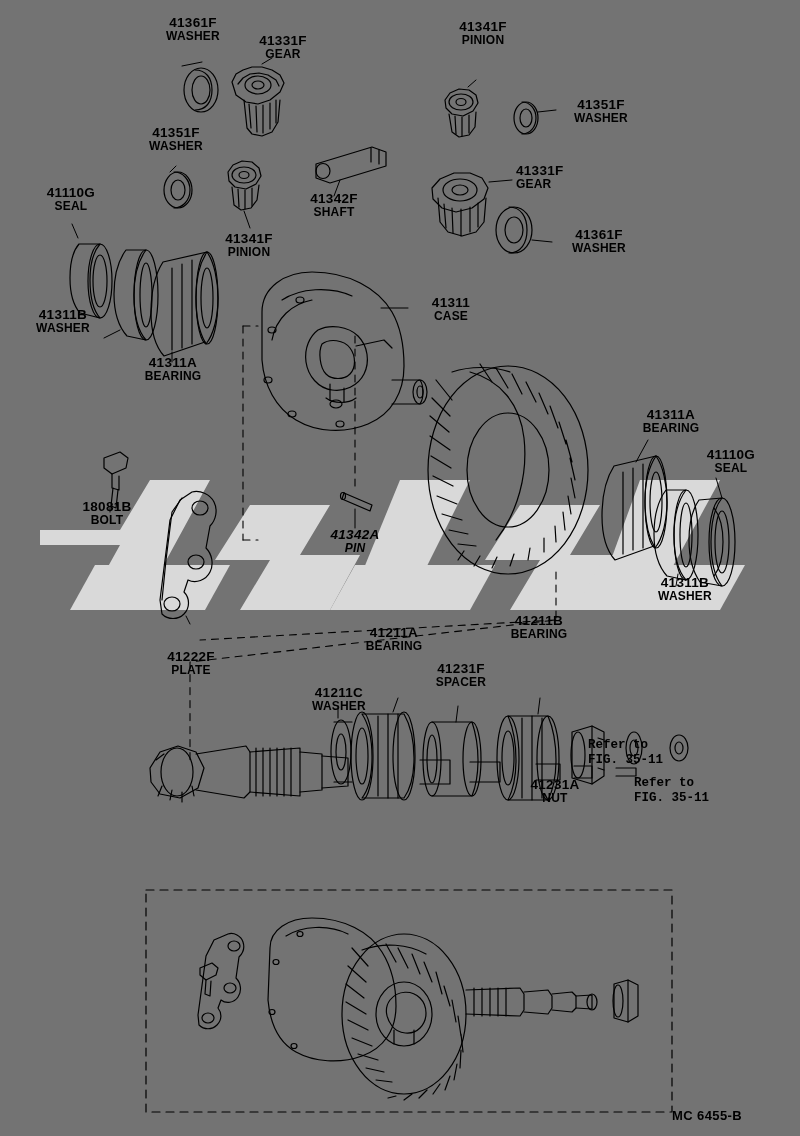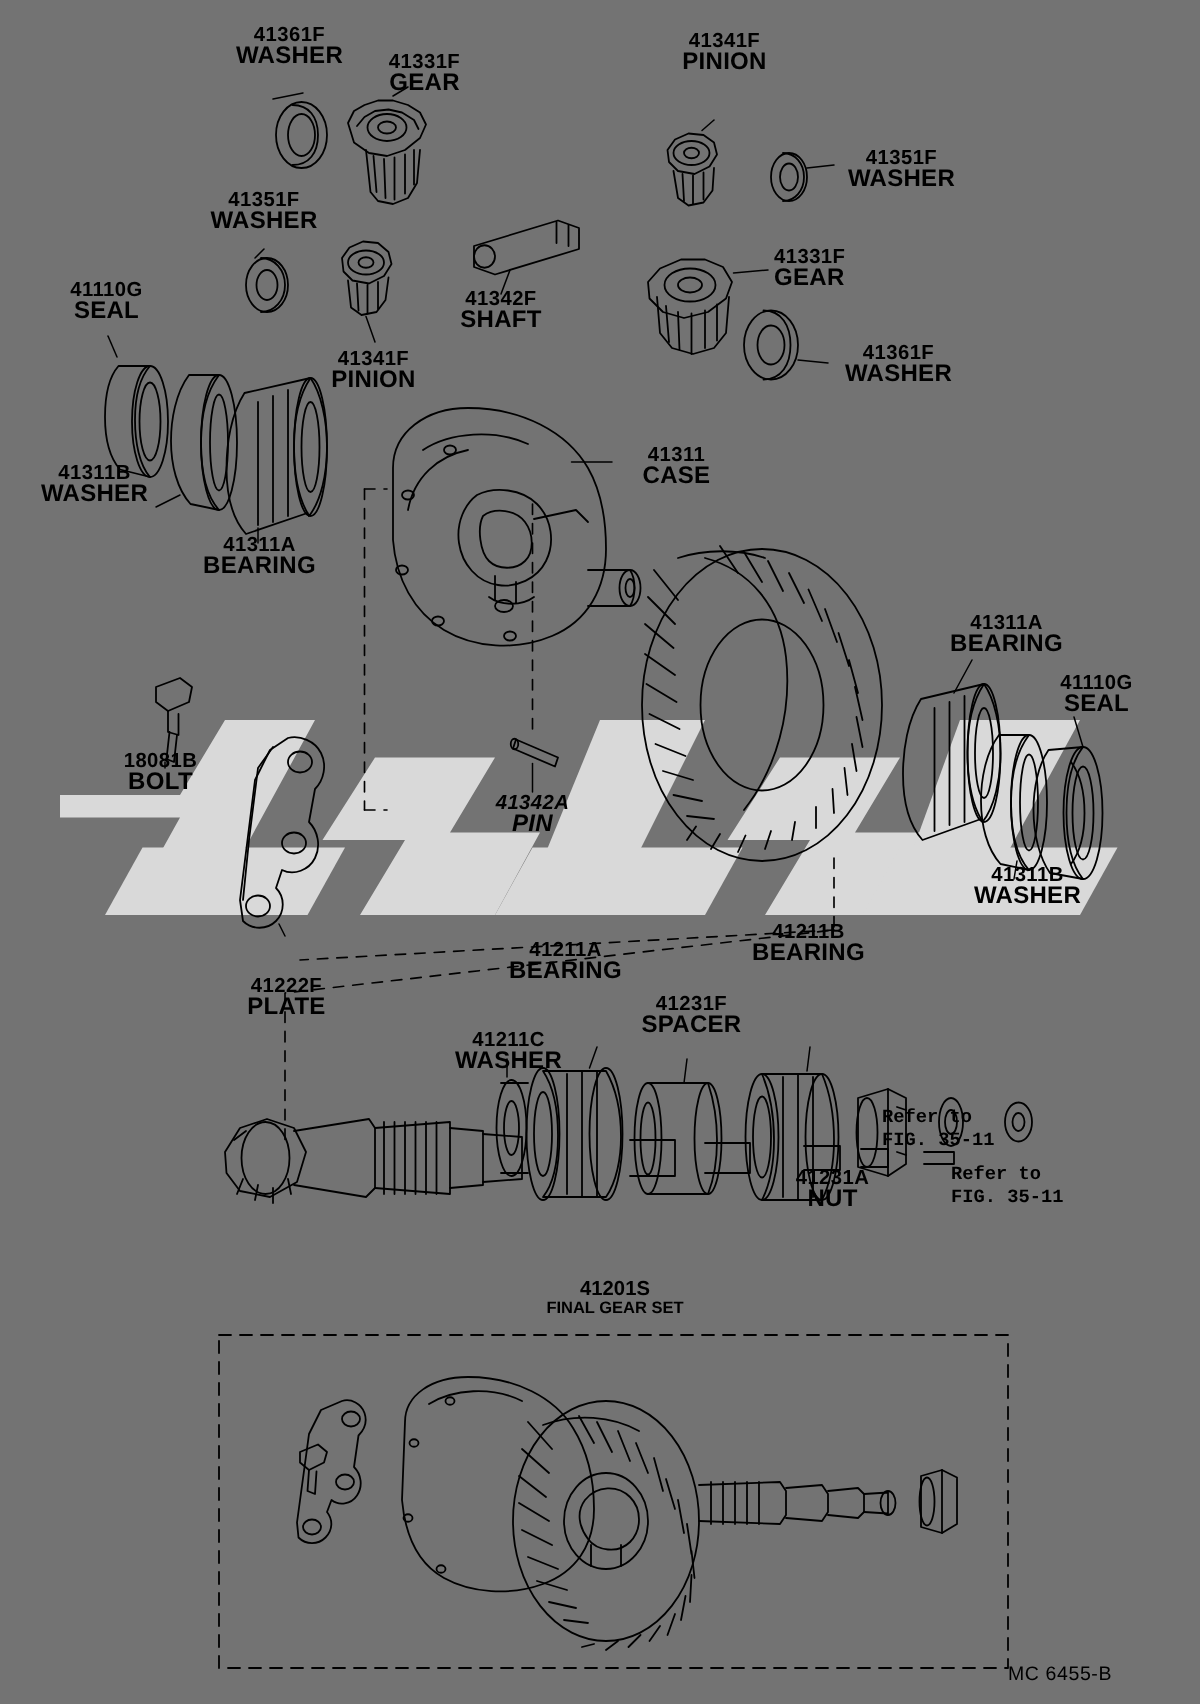--- a/index.html
+++ b/index.html
@@ -40,39 +40,39 @@
     line-height: 1.05;
     white-space: nowrap;
   }
   .label .pn {
     font-size: 13.5px;
     font-weight: bold;
     letter-spacing: 0.3px;
     display: block;
   }
   .label .dn {
-    font-size: 16px;
+    font-size: 12px;
     font-weight: bold;
     letter-spacing: 0.2px;
     display: block;
   }
   .note {
     position: absolute;
     z-index: 3;
     font-size: 12.5px;
     font-weight: bold;
     line-height: 1.18;
     white-space: nowrap;
     font-family: Liberation Mono, monospace;
   }
   .footer-code {
     position: absolute;
     z-index: 3;
     font-size: 13px;
-    font-weight: normal;
+    font-weight: bold;
     letter-spacing: 0.4px;
   }
   .setbox-title {
     position: absolute;
     z-index: 3;
     text-align: center;
     line-height: 1.08;
   }
   .setbox-title .pn { font-size: 13.5px; font-weight: bold; display: block; }
   .setbox-title .dn { font-size: 11px; font-weight: bold; display: block; }
@@ -463,21 +463,21 @@
   <div class="label" style="left:146px; top:618px; width:90px;margin-top:32px;">
     <span class="pn">41222F</span>
     <span class="dn">PLATE</span>
   </div>
 
   <div class="label" style="left:312px; top:528px; width:86px;font-style:italic;">
     <span class="pn">41342A</span>
     <span class="dn">PIN</span>
   </div>
 
-  <div class="label" style="left:330px; top:626px; width:94px;text-align:center;">
+  <div class="label" style="left:347px; top:626px; width:94px;text-align:center;">
     <span class="pn">41211A</span>
     <span class="dn">BEARING</span>
   </div>
 
   <div class="label" style="left:492px; top:614px; width:94px;">
     <span class="pn">41211B</span>
     <span class="dn">BEARING</span>
   </div>
 
   <div class="label" style="left:292px; top:674px; width:94px;margin-top:12px;">
@@ -498,22 +498,18 @@
   <div class="note" style="left:588px; top:738px;">
     <span>Refer to</span><br>
     <span>FIG. 35-11</span>
   </div>
 
   <div class="note" style="left:634px; top:776px;">
     <span>Refer to</span><br>
     <span>FIG. 35-11</span>
   </div>
 
-  <div class="setbox-title" style="left:330px; top:852px; width:160px;">
-    <span class="pn">41201S</span>
-    <span class="dn">FINAL GEAR SET</span>
-  </div>
 
   <div class="footer-code" style="left:672px; top:1108px;">
     <span>MC 6455-B</span>
   </div>
 
 </div>
 
 </body></html>

